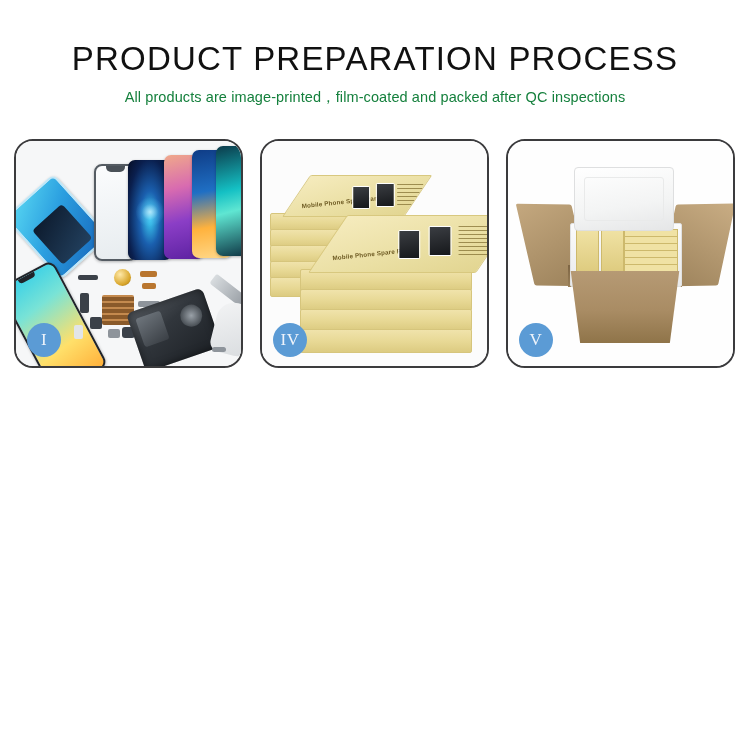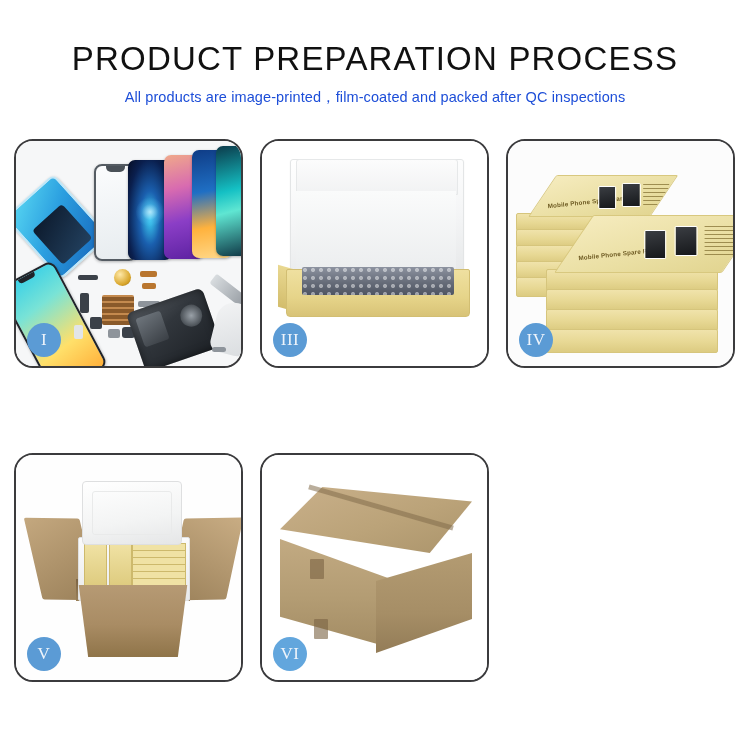--- a/index.html
+++ b/index.html
@@ -29,21 +29,21 @@
     letter-spacing: 1.2px;
     color: #111111;
     line-height: 38px;
     margin: 0;
     white-space: nowrap;
   }
   .page-subtitle {
     font-family: "Liberation Sans", sans-serif;
     font-size: 14.5px;
     font-weight: 400;
-    color: #1d4ed8;
+    color: #15803d;
     line-height: 20px;
     margin: 9px 0 0 0;
     letter-spacing: 0.1px;
     white-space: nowrap;
   }
 
   
   .grid {
     position: absolute;
     left: 14px;
@@ -419,32 +419,20 @@
       <div class="prt" style="left:120px;top:172px;width:18px;height:7px;"></div>
       <div class="teardown"></div>
       <div class="tool"></div>
       <div class="hand"></div>
       <div class="prt light" style="left:196px;top:206px;width:14px;height:5px;border-radius:3px;"></div>
     </div>
     <div class="badge">I</div>
   </div>
 
 
-  <div class="panel">
-    <div class="panel-stage">
-      <div class="p3-bg"></div>
-      <div class="box3-lid"></div>
-      <div class="box3-lidtop"></div>
-      <div class="box3-foam"></div>
-      <div class="box3-left-flap"></div>
-      <div class="box3-base"></div>
-      <div class="box3-content"></div>
-    </div>
-    <div class="badge">III</div>
-  </div>
 
   <div class="panel">
     <div class="panel-stage">
       <div class="p4-bg"></div>
       <div class="stack">
 
         <div class="sbox" style="left:2px;top:52px;width:96px;height:16px;"></div>
         <div class="sbox" style="left:2px;top:68px;width:96px;height:16px;"></div>
         <div class="sbox" style="left:2px;top:84px;width:96px;height:16px;"></div>
         <div class="sbox" style="left:2px;top:100px;width:96px;height:16px;"></div>
@@ -487,28 +475,14 @@
         <div class="c5-prod"></div>
         <div class="c5-prod"></div>
       </div>
       <div class="c5-prod-h"></div>
       <div class="c5-foam-lid"></div>
       <div class="c5-body"></div>
     </div>
     <div class="badge">V</div>
   </div>
 
-  <div class="panel">
-    <div class="panel-stage">
-      <div class="p6-bg"></div>
-      <div class="c6">
-        <div class="c6-top"></div>
-        <div class="c6-seam"></div>
-        <div class="c6-front"></div>
-        <div class="c6-side"></div>
-        <div class="c6-tape" style="left:30px;top:72px;"></div>
-        <div class="c6-tape" style="left:34px;top:132px;"></div>
-      </div>
-    </div>
-    <div class="badge light">VI</div>
-  </div>
 
 </div>
 
 </body></html>

